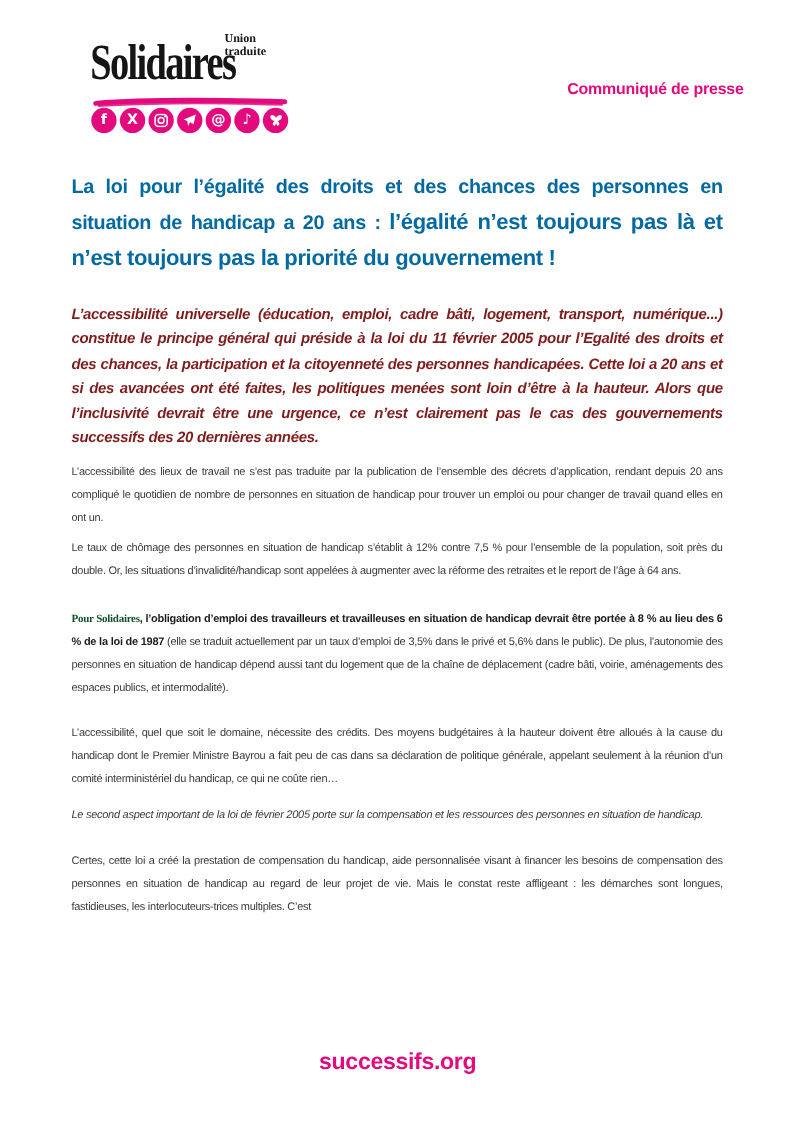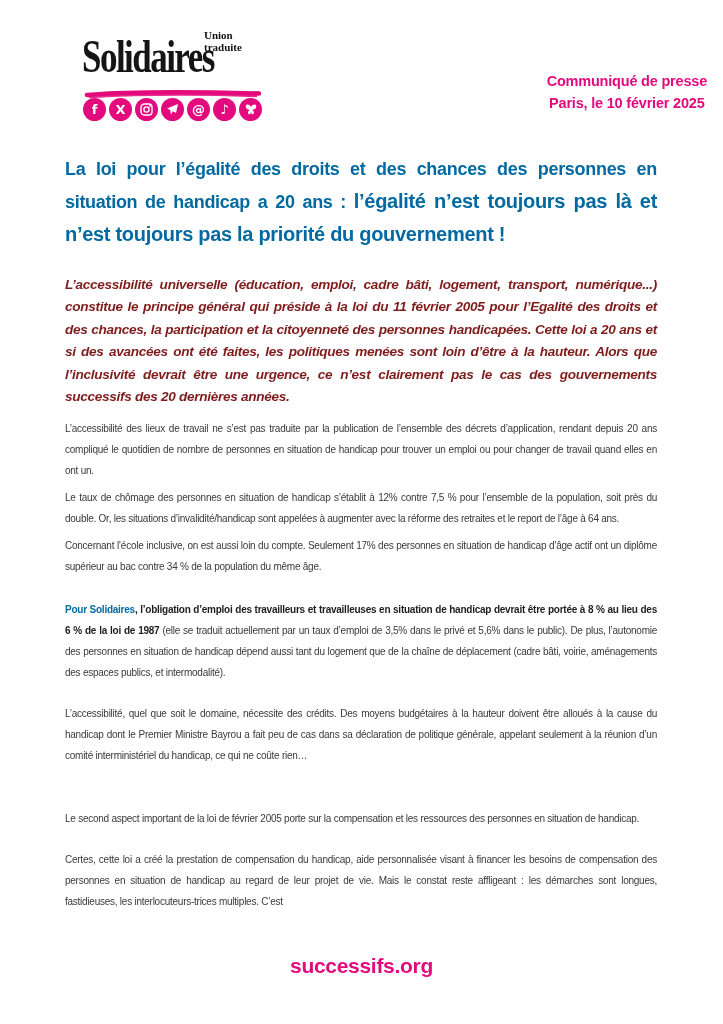--- a/index.html
+++ b/index.html
@@ -38,22 +38,22 @@
     width:23px; height:23px; border-radius:50%;
     background:#e30a7d; color:#fff;
     display:flex; align-items:center; justify-content:center;
     font-weight:bold; font-size:13px; line-height:1;
     font-family:"DejaVu Sans","Liberation Sans",sans-serif;
     cursor:pointer;
   }
   .sicon svg { display:block; }
 
   .press-block {
-    position:absolute; right:16px; top:71px;
-    text-align:center;
+    position:absolute; right:47px; top:71px;
+    text-align:right;
     color:#e30a7d; font-weight:bold;
     font-size:14.5px; line-height:21.5px;
     letter-spacing:-0.2px;
   }
 
   
   .content { position:absolute; left:65px; top:150px; width:592px; }
 
   h1.title {
     color:#0369a1; font-weight:bold;
@@ -74,24 +74,24 @@
     color:#7f1d1d;
   }
 
   .body-p {
     font-size:10px; line-height:21px;
     letter-spacing:-0.25px;
     color:#3a3a3a;
     margin-top:6px;
   }
   .mt-section  { margin-top:22px; }
-  .mt-section2 { margin-top:42px; }
+  .mt-section2 { margin-top:12px;font-style:italic; }
   .mt-none     { margin-top:20px; }
 
-  .lead-pink { color:#0369a1; font-weight:bold; }
+  .lead-pink { color:#14532d; font-weight:bold;font-family:Liberation Serif, serif; }
   .lead-bold { color:#1d1d1d; font-weight:bold; }
 
   
   .footer {
     position:absolute; left:0; top:954px; width:100%;
     text-align:center;
     color:#e30a7d; font-weight:bold; font-size:21px;
     letter-spacing:-0.3px;
   }
 </style>
@@ -131,35 +131,33 @@
   <span class="sicon">♪</span>
   <span class="sicon">
     <svg width="14" height="13" viewBox="0 0 14 13">
       <path d="M7,4 C5,0.8 1.4,0.9 1.8,3.8 C2.1,6 4.5,6.9 6,6.9 C4.4,7.6 3,9.8 5,11.2 C6.3,12 6.8,9.6 7,8.4 C7.2,9.6 7.7,12 9,11.2 C11,9.8 9.6,7.6 8,6.9 C9.5,6.9 11.9,6 12.2,3.8 C12.6,0.9 9,0.8 7,4 Z" fill="#fff"></path>
     </svg>
   </span>
 </div>
 
 <div class="press-block">
   <div>Communiqué de presse</div>
-  <div>Paris, le 10 février 2025</div>
 </div>
 
 <div class="content">
 
   <h1 class="title"><span class="t1">La loi pour l’égalité des droits et des chances des personnes en situation de handicap a 20 ans : </span><span class="t2">l’égalité n’est toujours pas là et n’est toujours pas la priorité du gouvernement !</span></h1>
 
   <p class="intro">L’accessibilité universelle (éducation, emploi, cadre bâti, logement, transport, numérique...) constitue le principe général qui préside à la loi du 11 février 2005 pour l’Egalité des droits et des chances, la participation et la citoyenneté des personnes handicapées. Cette loi a 20 ans et si des avancées ont été faites, les politiques menées sont loin d’être à la hauteur. Alors que l’inclusivité devrait être une urgence, ce n’est clairement pas le cas des gouvernements successifs des 20 dernières années.</p>
 
   <p class="body-p" style="margin-top:10px">L’accessibilité des lieux de travail ne s’est pas traduite par la publication de l’ensemble des décrets d’application, rendant depuis 20 ans compliqué le quotidien de nombre de personnes en situation de handicap pour trouver un emploi ou pour changer de travail quand elles en ont un.</p>
 
   <p class="body-p">Le taux de chômage des personnes en situation de handicap s’établit à 12% contre 7,5 % pour l’ensemble de la population, soit près du double. Or, les situations d’invalidité/handicap sont appelées à augmenter avec la réforme des retraites et le report de l’âge à 64 ans.</p>
 
 
-  <p class="body-p">Concernant l’école inclusive, on est aussi loin du compte. Seulement 17% des personnes en situation de handicap d’âge actif ont un diplôme supérieur au bac contre 34 % de la population du même âge.</p>
 
   <p class="body-p mt-section"><span class="lead-pink">Pour Solidaires</span><span class="lead-bold">, l’obligation d’emploi des travailleurs et travailleuses en situation de handicap devrait être portée à 8 % au lieu des 6 % de la loi de 1987 </span><span>(elle se traduit actuellement par un taux d’emploi de 3,5% dans le privé et 5,6% dans le public).  De plus, l’autonomie des personnes en situation de handicap dépend aussi tant du logement que de la chaîne de déplacement (cadre bâti, voirie, aménagements des espaces publics, et intermodalité).</span></p>
 
   <p class="body-p mt-none">L’accessibilité, quel que soit le domaine, nécessite des crédits. Des moyens budgétaires à la hauteur doivent être alloués à la cause du handicap dont le Premier Ministre Bayrou a fait peu de cas dans sa déclaration de politique générale, appelant seulement à la réunion d’un comité interministériel du handicap, ce qui ne coûte rien…</p>
 
   <p class="body-p mt-section2">Le second aspect important de la loi de février 2005 porte sur la compensation et les ressources des personnes en situation de handicap.</p>
 
   <p class="body-p mt-none">Certes, cette loi a créé la prestation de compensation du handicap, aide personnalisée visant à financer les besoins de compensation des personnes en situation de handicap au regard de leur projet de vie. Mais le constat reste affligeant : les démarches sont longues, fastidieuses, les interlocuteurs-trices multiples. C’est</p>
 
 </div>

